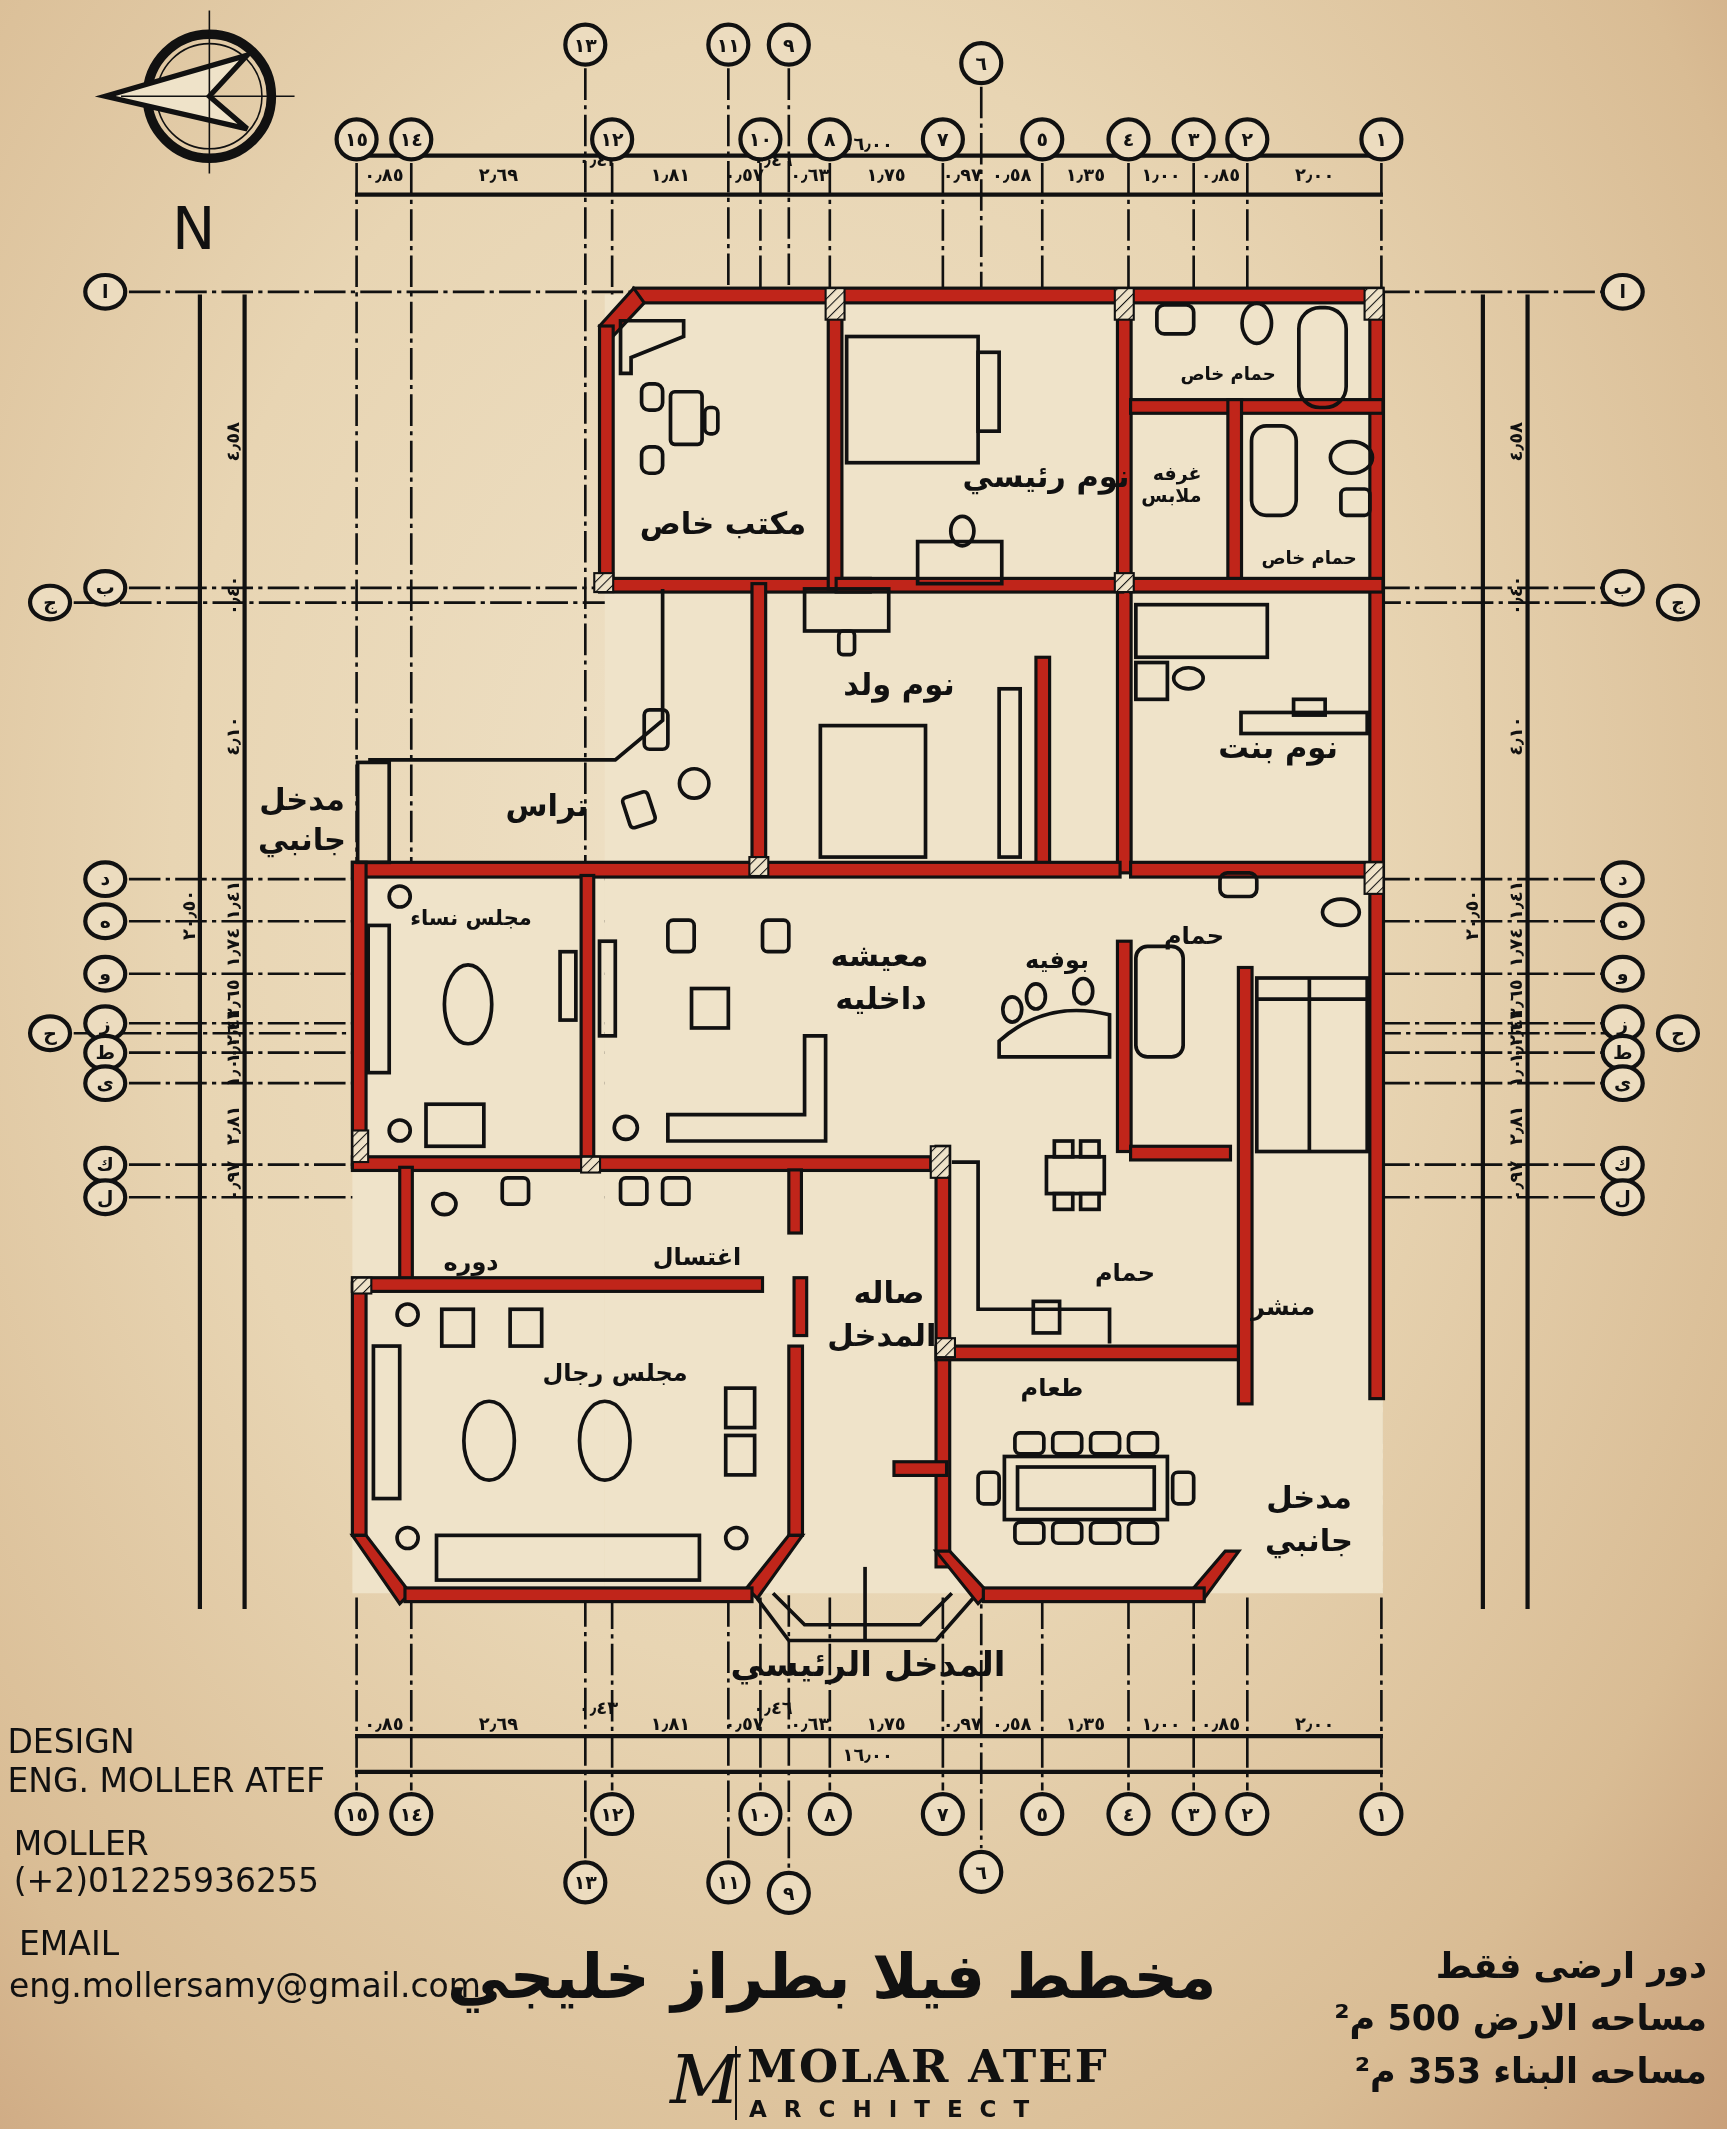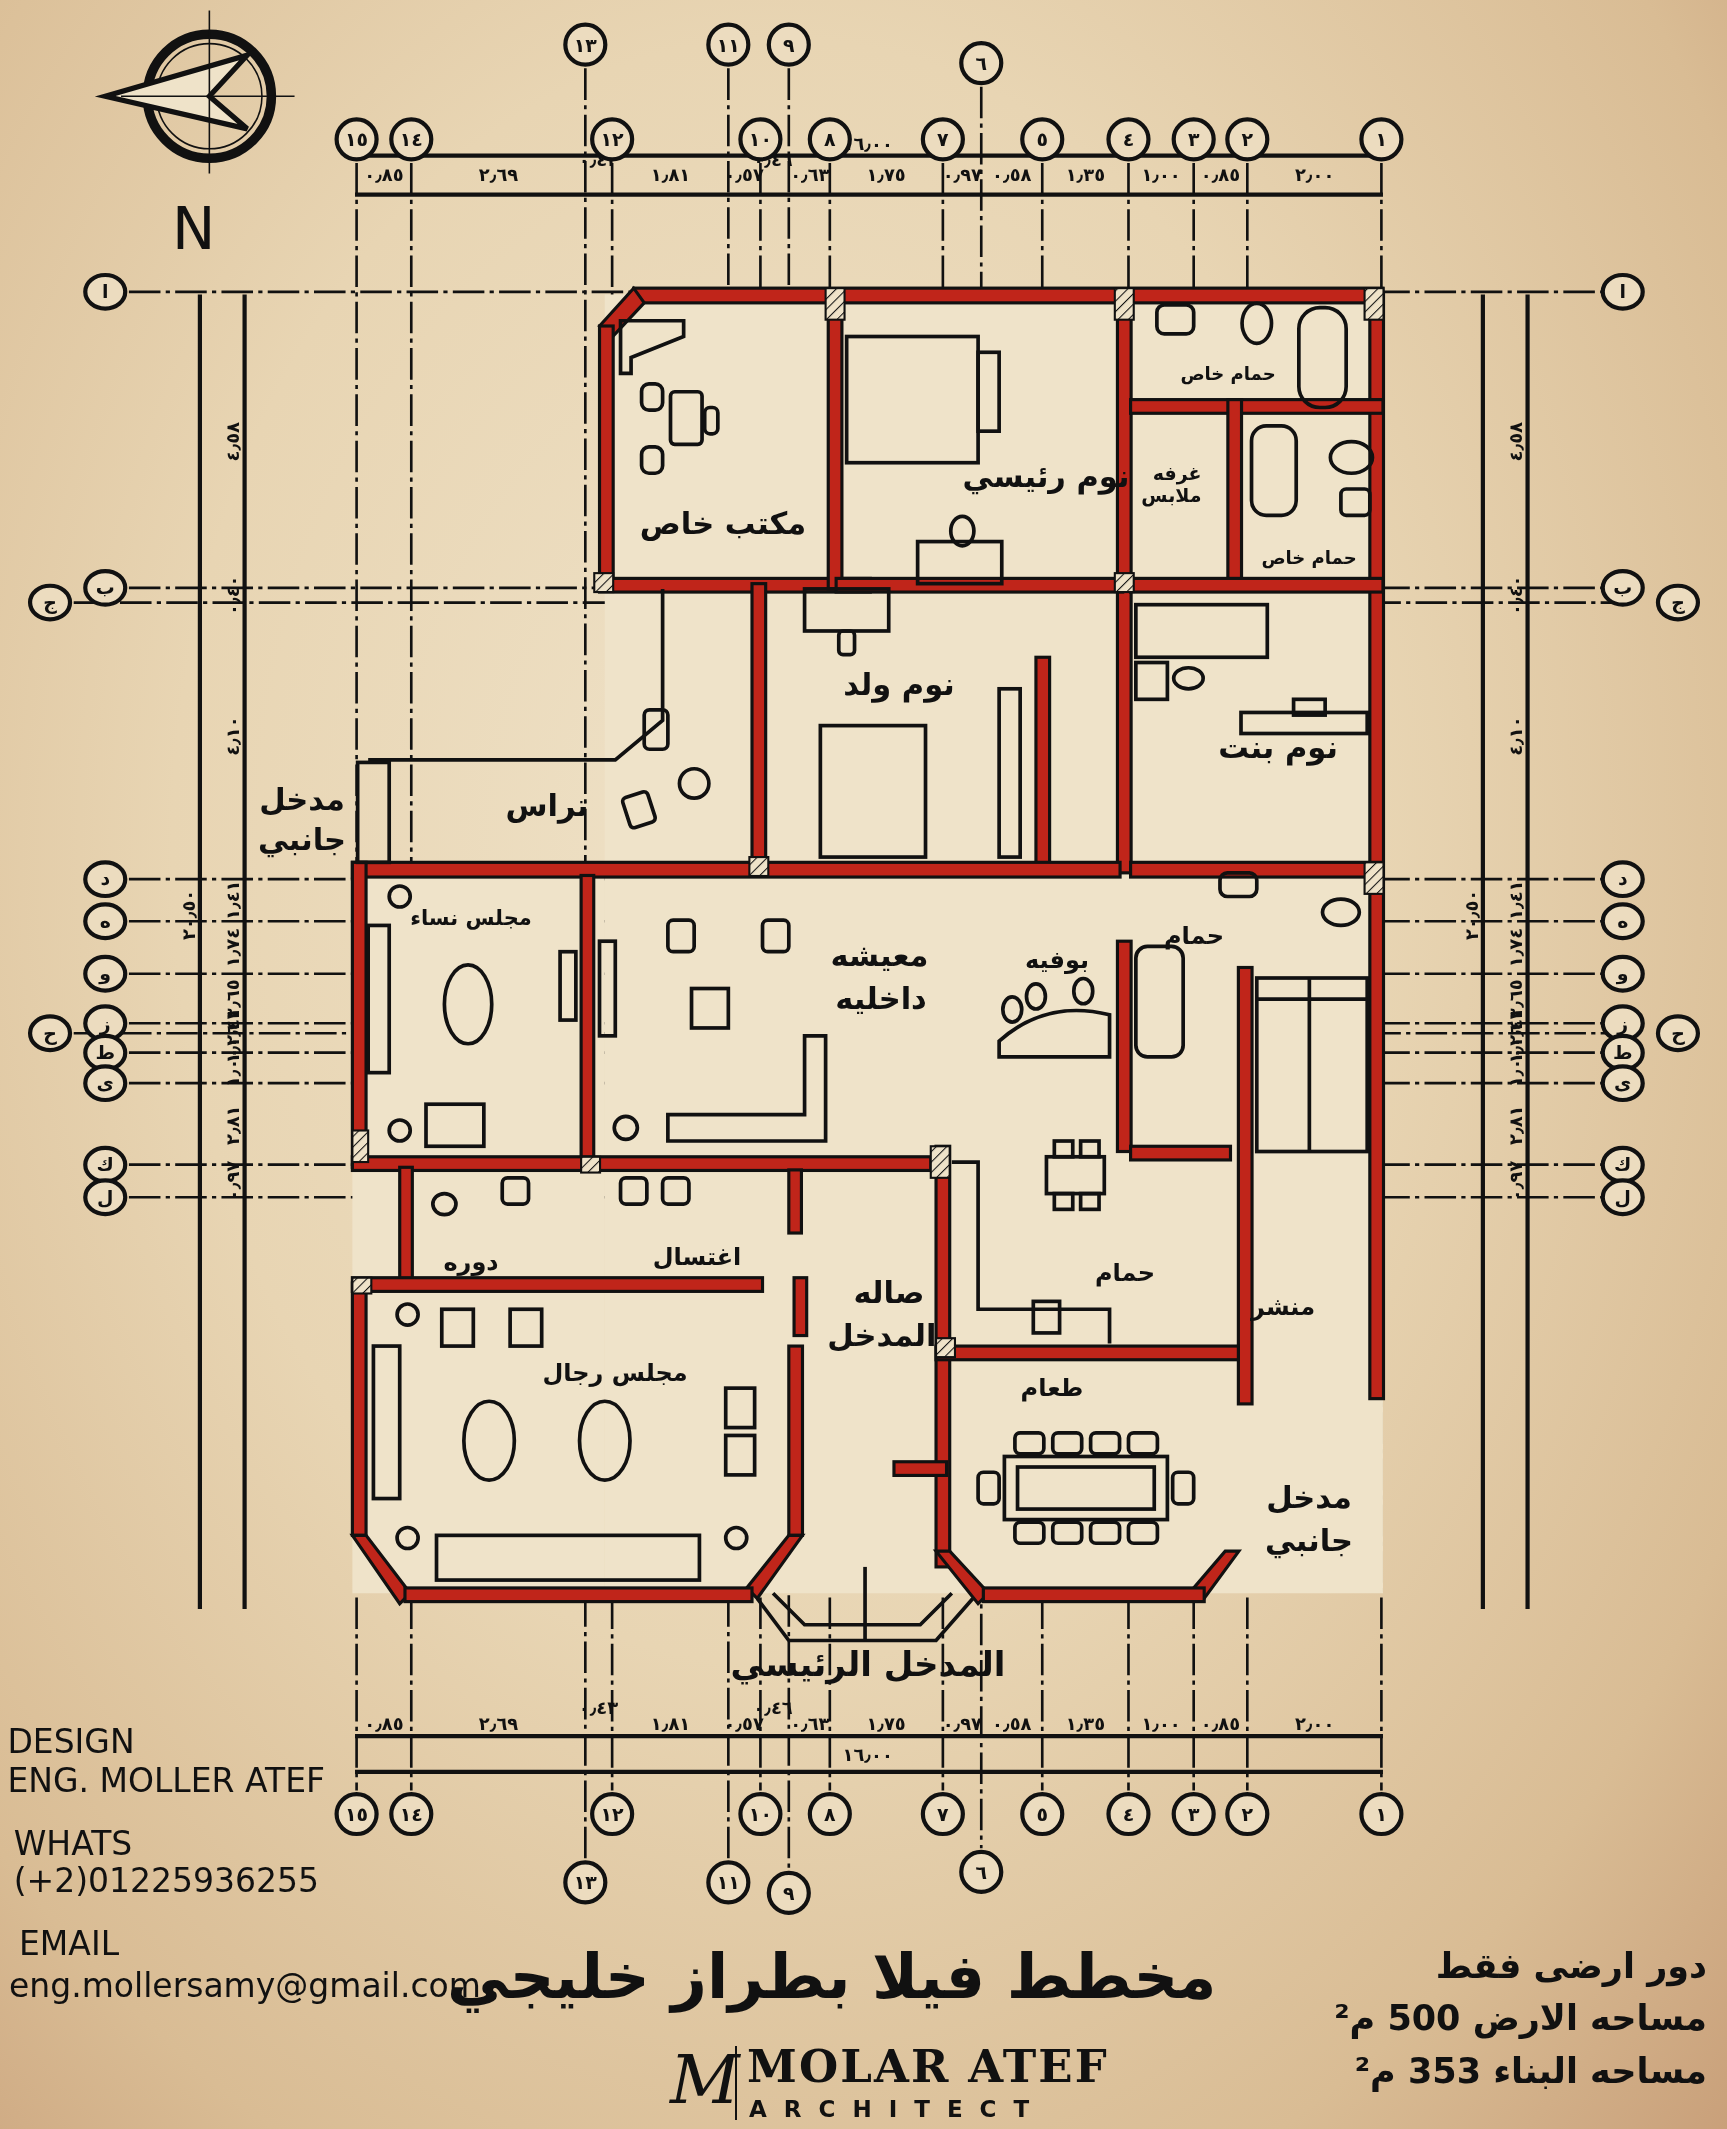--- a/index.html
+++ b/index.html
@@ -554,21 +554,21 @@
 <div class="room-label" style="left:1283px;top:1307px">منشر</div>
 <div class="room-label" style="left:615px;top:1373px">مجلس رجال</div>
 <div class="room-label" style="left:1052px;top:1388px">طعام</div>
 <div class="room-label lg" style="left:1309px;top:1520px;white-space:normal;width:105px;line-height:1.4">مدخل جانبي</div>
 <div class="room-label xl" style="left:868px;top:1664px">المدخل الرئيسي</div>
 
 <div class="north" style="left:172px;top:195px">N</div>
 
 <div class="side-info" style="left:7.4px;top:1725px">DESIGN</div>
 <div class="side-info" style="left:7.4px;top:1764px">ENG. MOLLER ATEF</div>
-<div class="side-info" style="left:13.7px;top:1827px">WHATS</div>
+<div class="side-info" style="left:13.7px;top:1827px">MOLLER</div>
 <div class="side-info" style="left:13.7px;top:1864px">(+2)01225936255</div>
 <div class="side-info" style="left:19px;top:1927px">EMAIL</div>
 <div class="side-info" style="left:9px;top:1969px">eng.mollersamy@gmail.com</div>
 
 <div class="title-ar" style="left:447px;top:1940px">مخطط فيلا بطراز خليجي</div>
 
 <div class="logo-mark" style="left:670px;top:2040px">M</div>
 <div class="abs" style="left:735px;top:2046px;width:2.1px;height:74px;background:#111"></div>
 <div class="logo-name" style="left:747px;top:2040px">MOLAR ATEF</div>
 <div class="logo-sub" style="left:749px;top:2096px">ARCHITECT</div>

